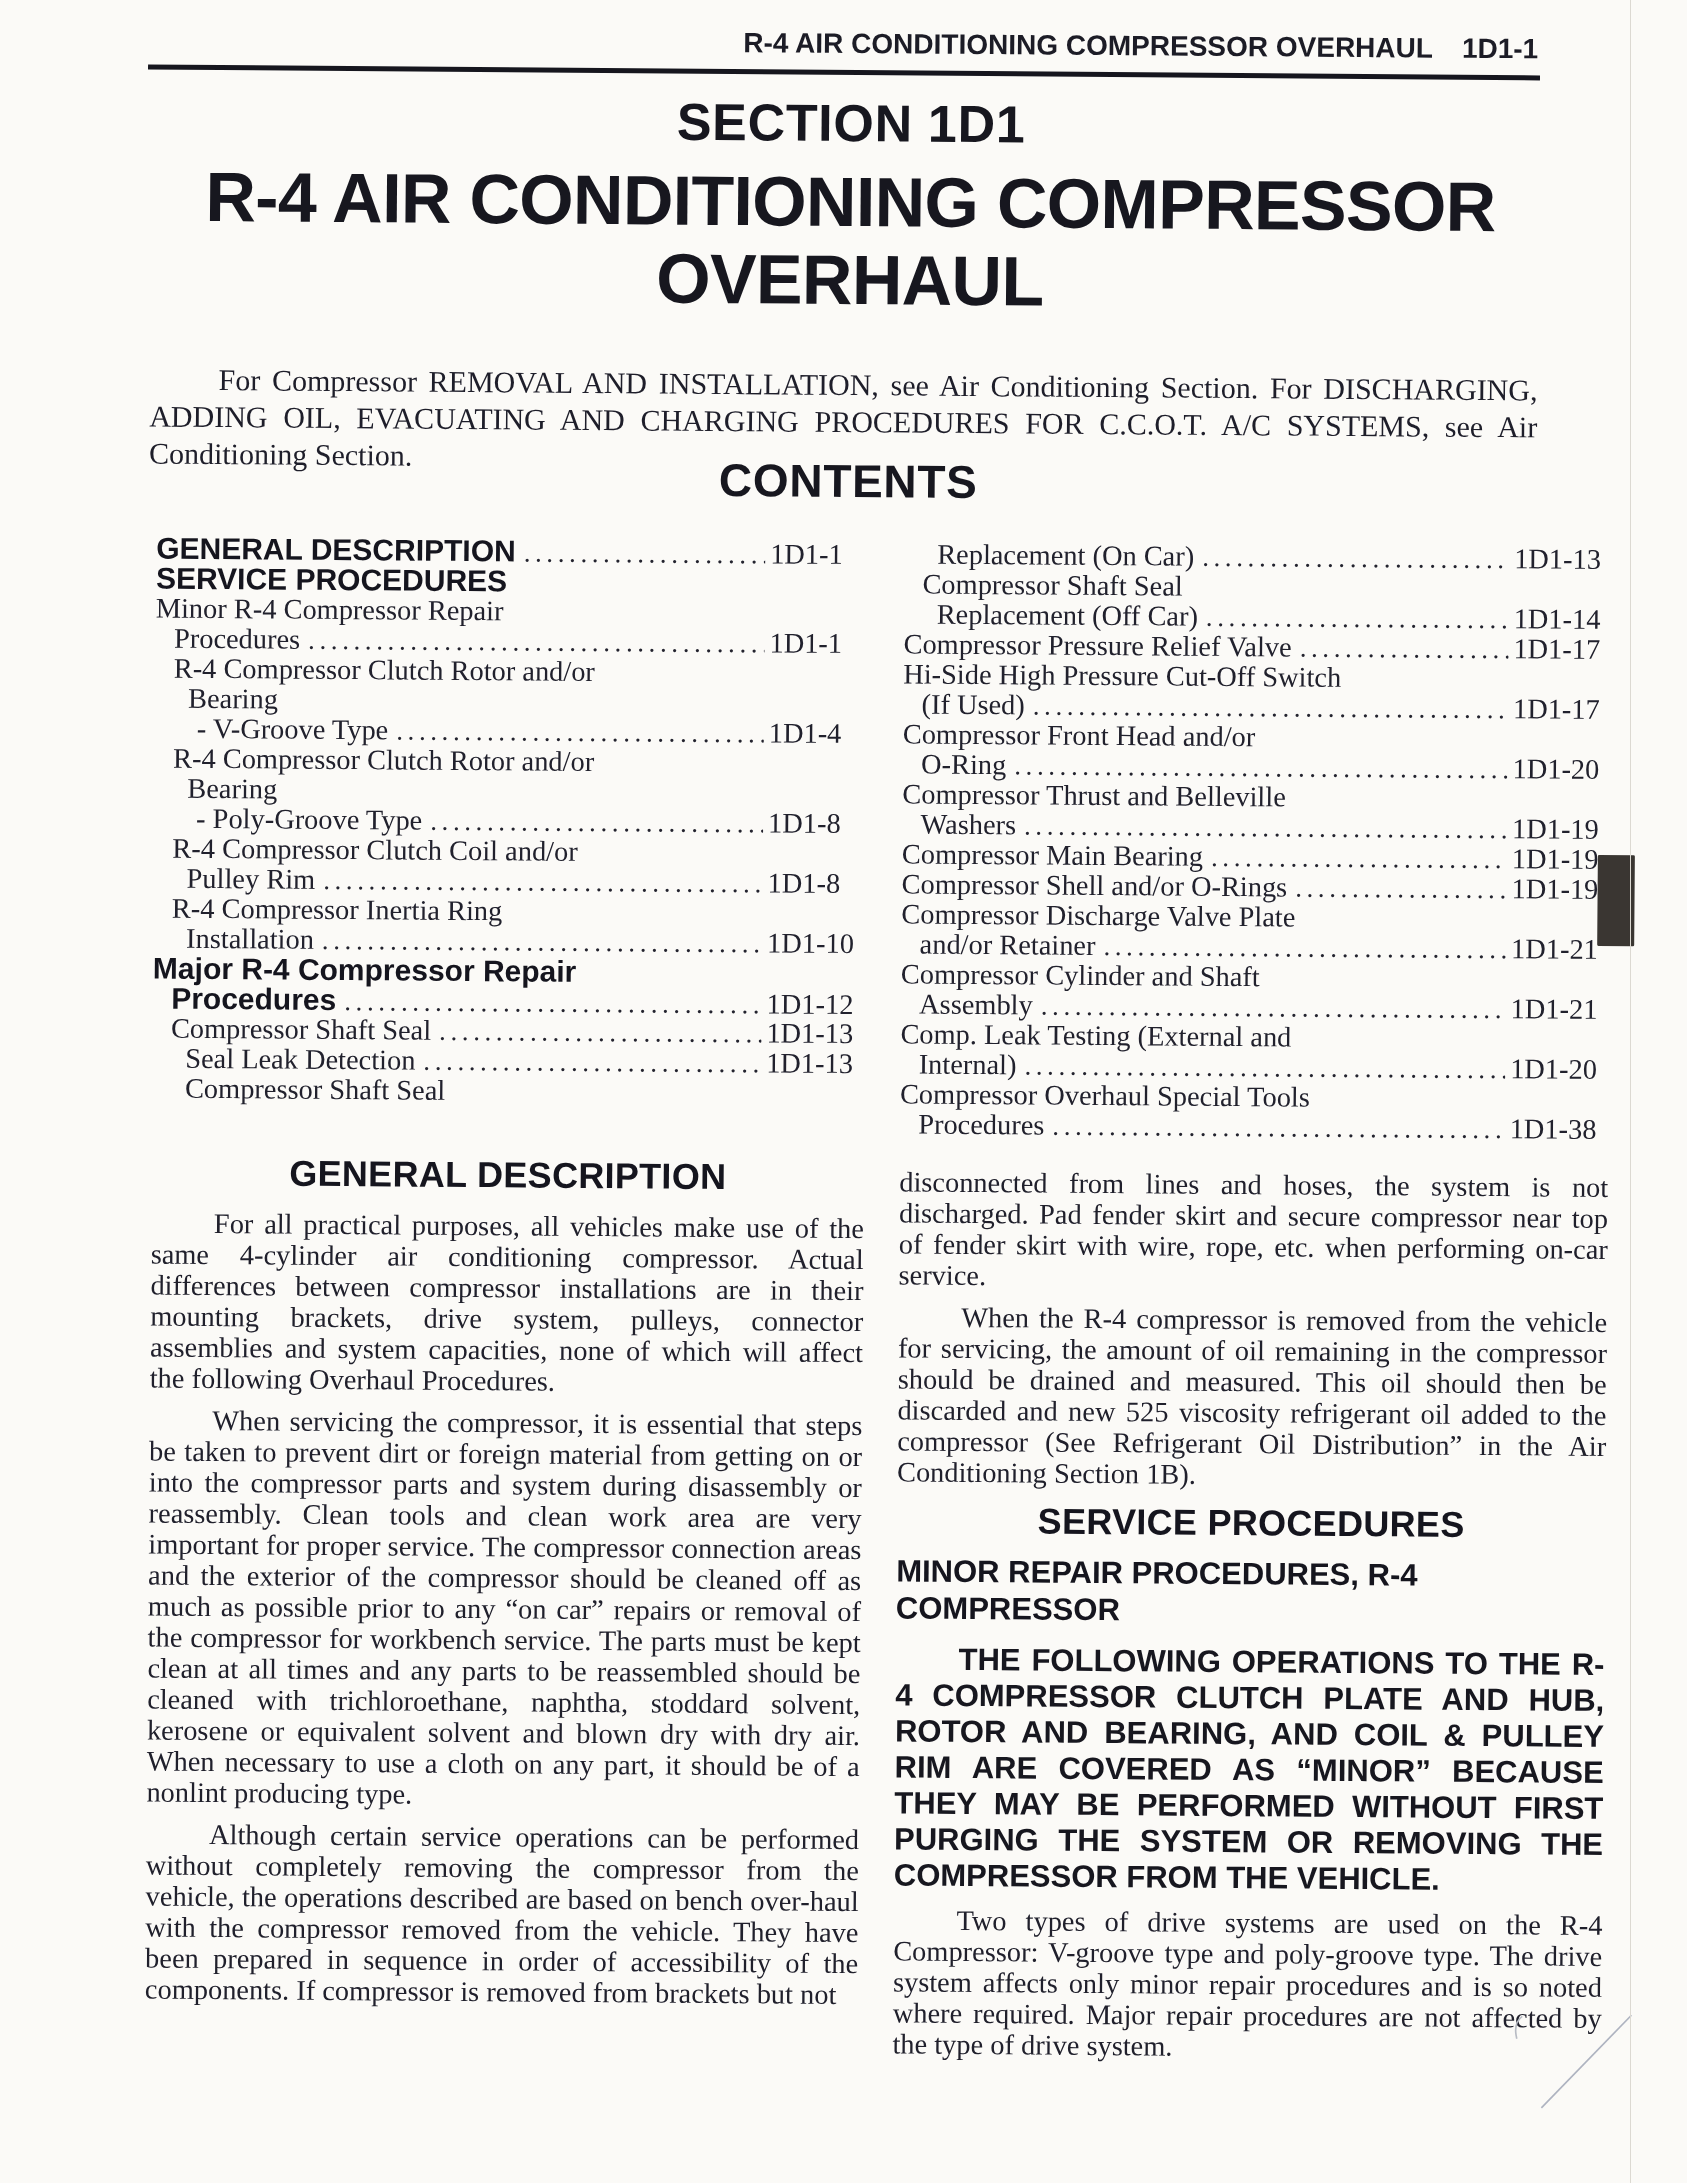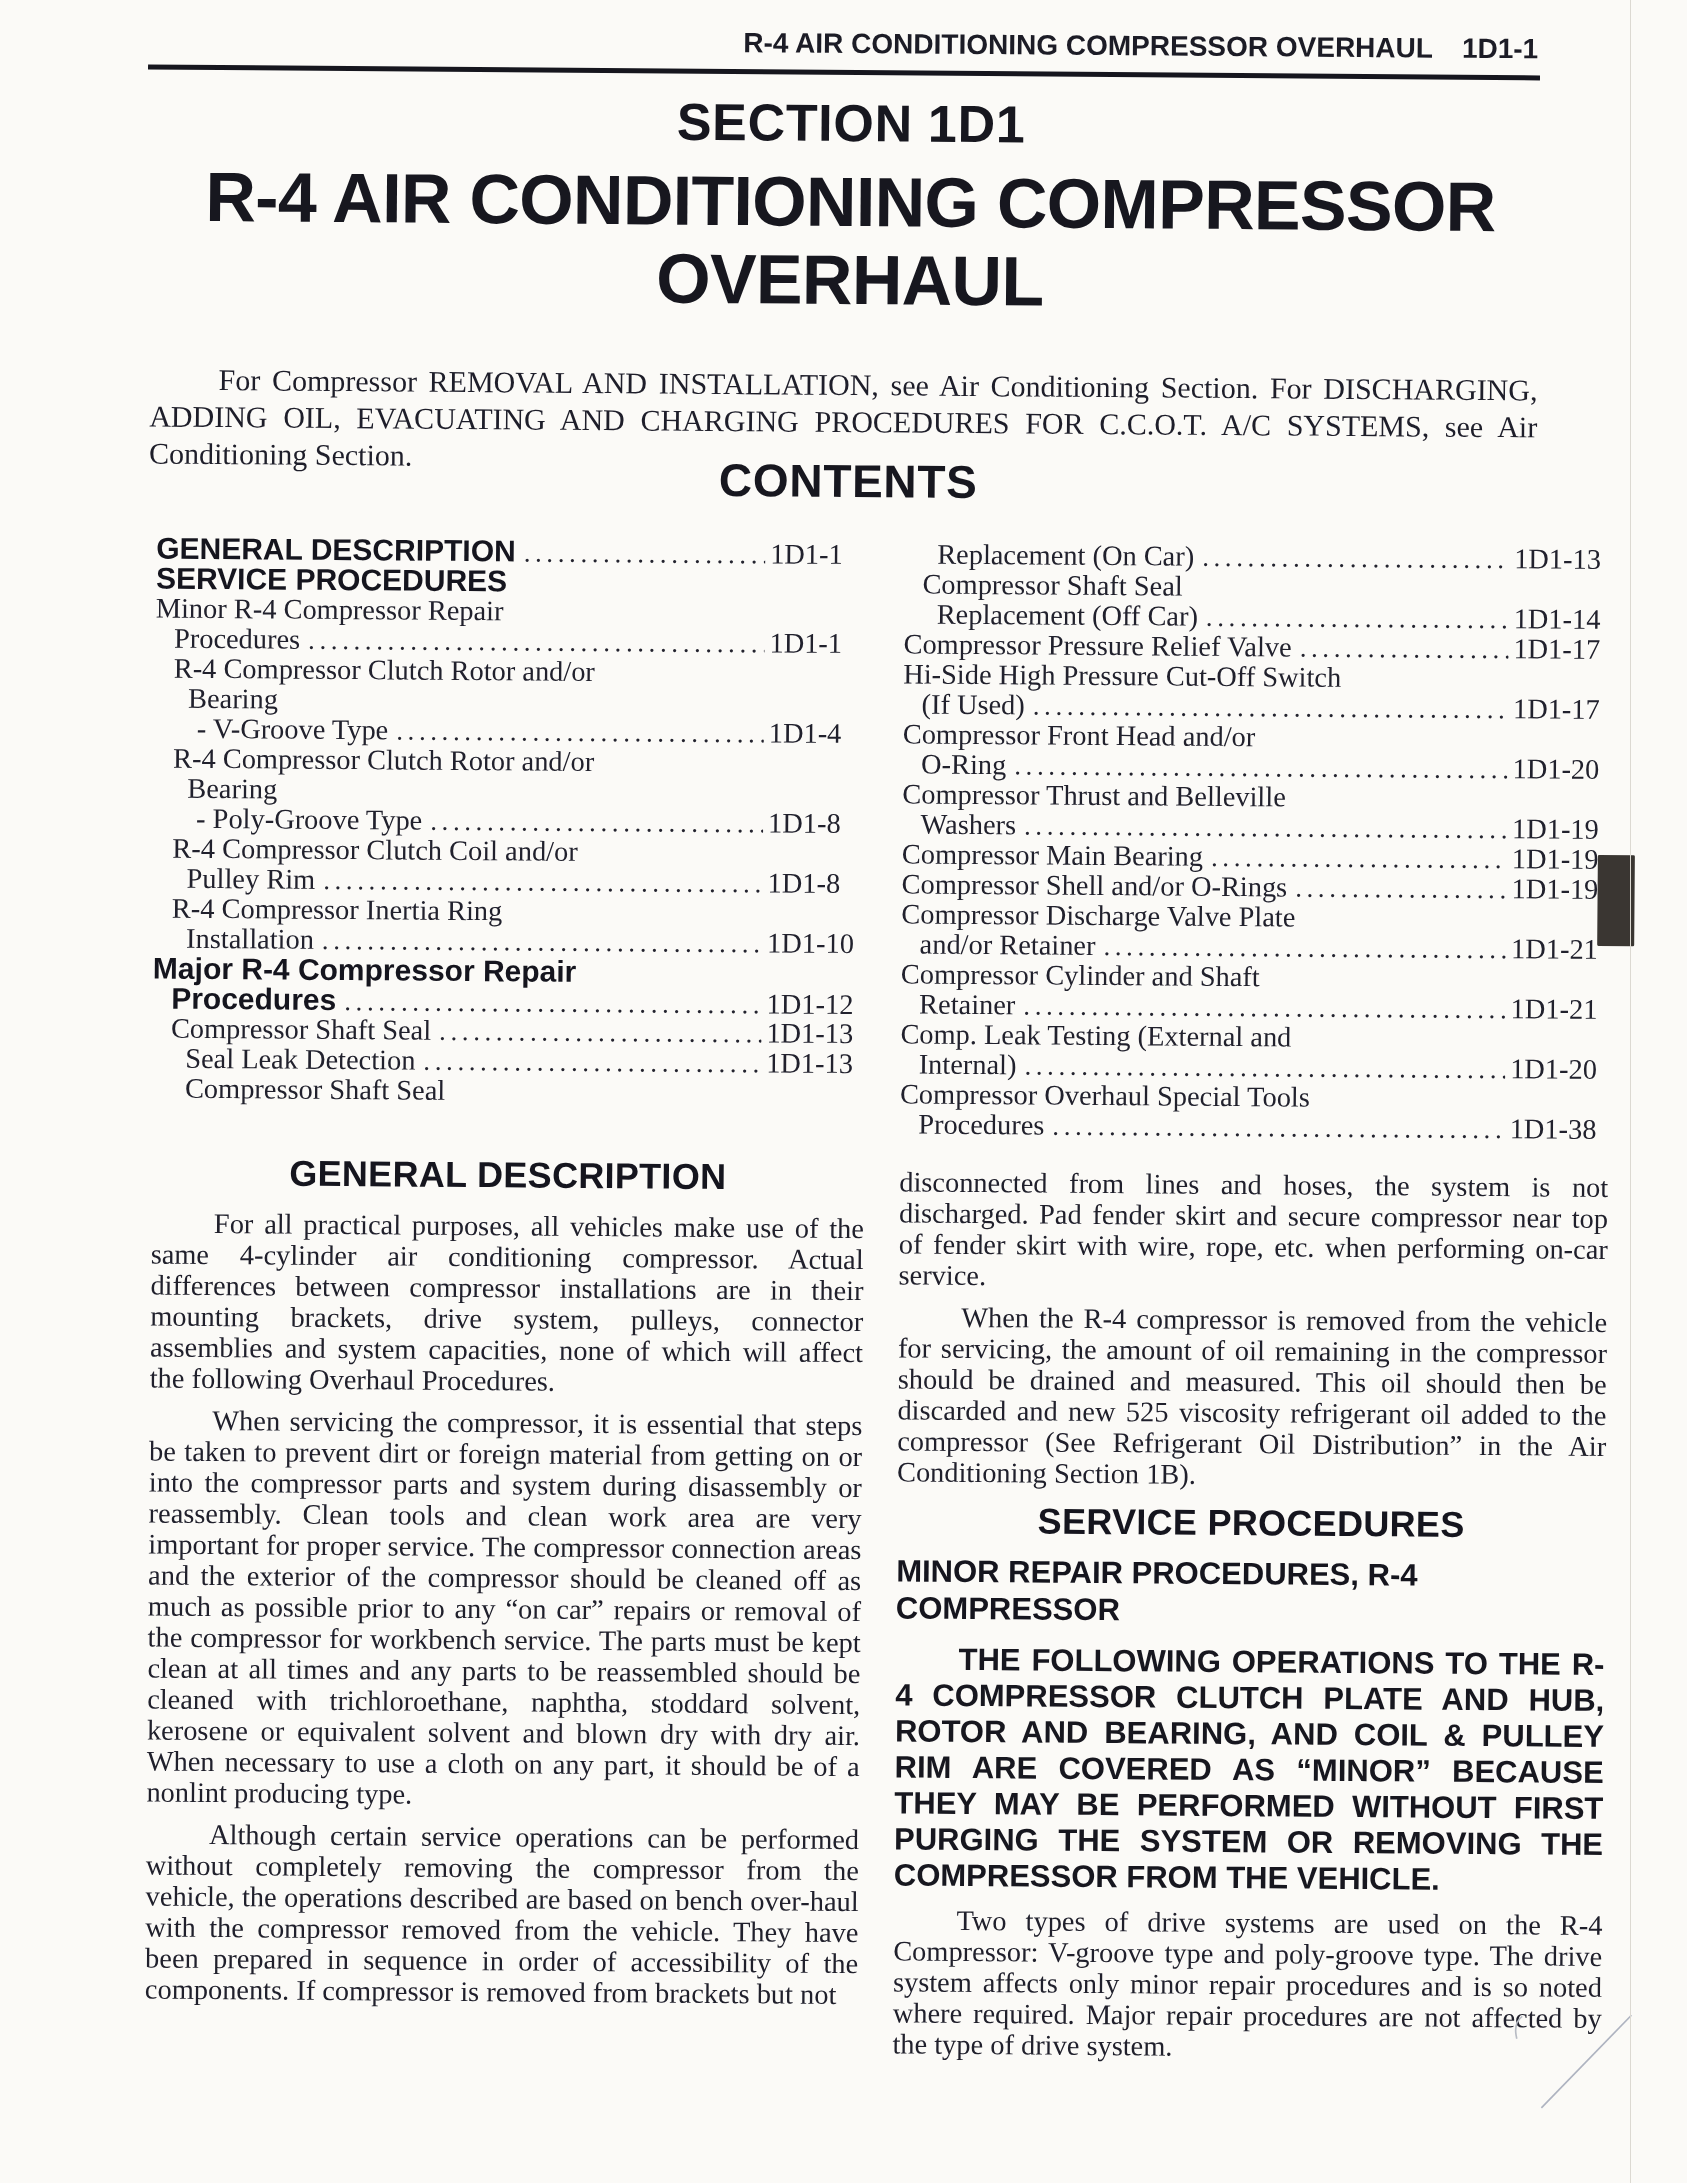--- a/index.html
+++ b/index.html
@@ -297,21 +297,21 @@
         <span class="t">and/or Retainer</span>
         <span class="lead"></span>
         <span class="pg">1D1-21</span>
       </div>
     <div class="trow nl">
         <span class="t">Compressor Cylinder and Shaft</span>
         <span class="lead"></span>
         <span class="pg"></span>
       </div>
     <div class="trow i1">
-        <span class="t">Retainer</span>
+        <span class="t">Assembly</span>
         <span class="lead"></span>
         <span class="pg">1D1-21</span>
       </div>
     <div class="trow nl">
         <span class="t">Comp. Leak Testing (External and</span>
         <span class="lead"></span>
         <span class="pg"></span>
       </div>
     <div class="trow i1">
         <span class="t">Internal)</span>

